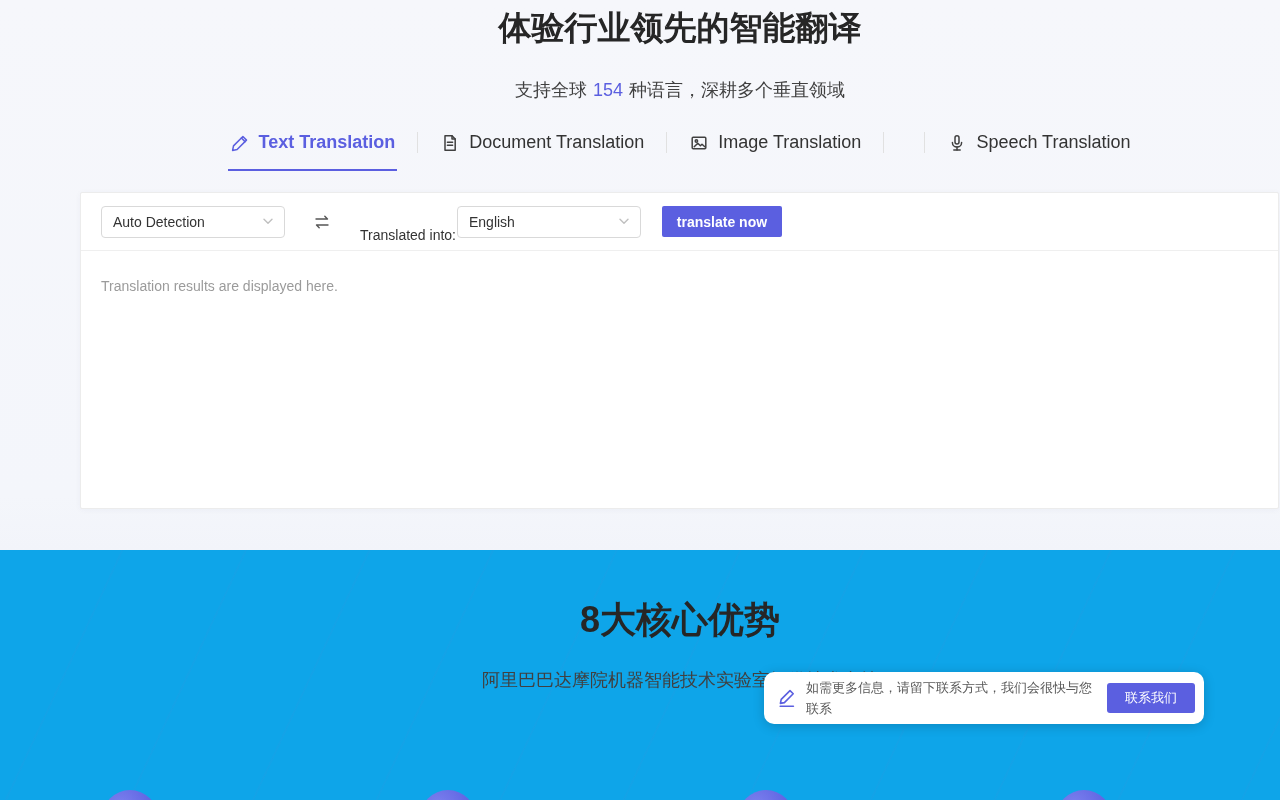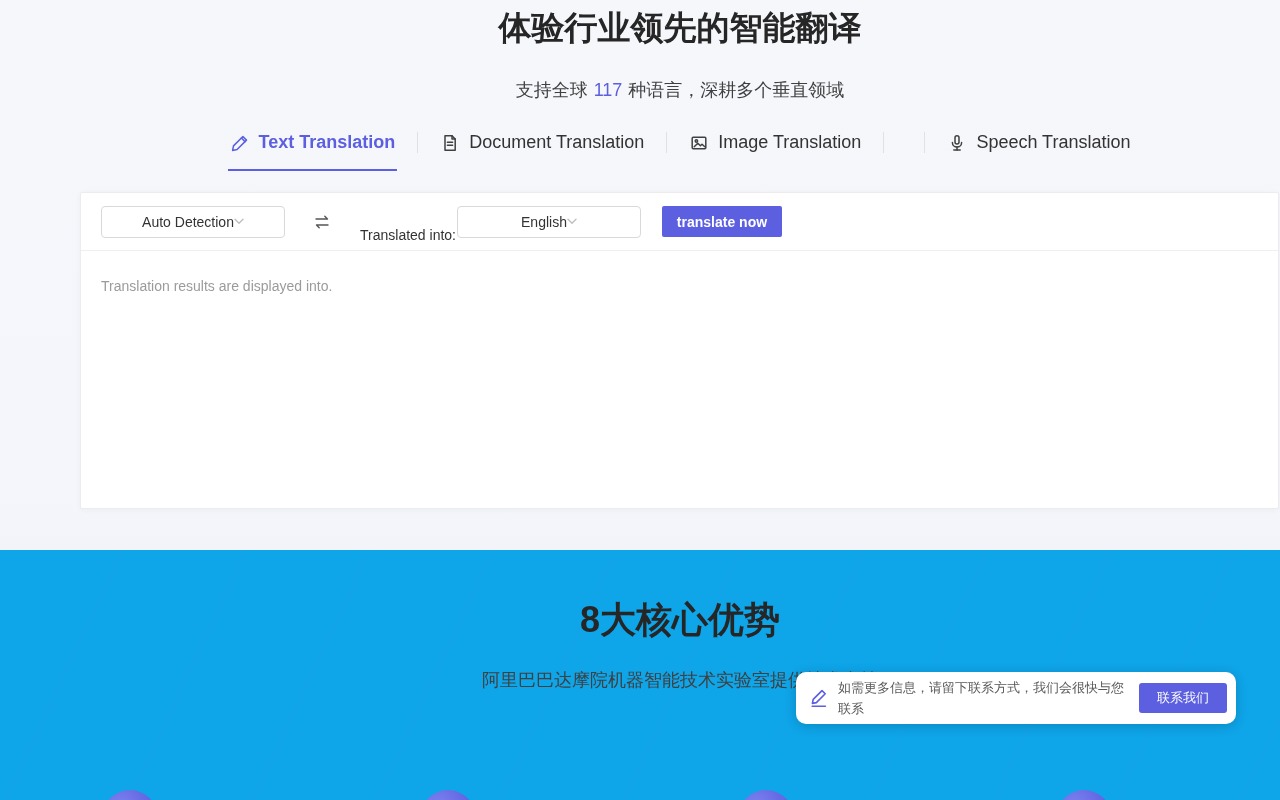--- a/index.html
+++ b/index.html
@@ -46,21 +46,21 @@
     background:#fff; border:1px solid #ececec; border-radius:2px;
     box-shadow:0 1px 6px rgba(30,40,90,0.04);
   }
   .toolbar {
     height:58px; display:flex; align-items:center; padding-left:20px;
     border-bottom:1px solid #efefef;
   }
   .select {
     width:184px; height:32px; background:#fff;
     border:1px solid #d9d9d9; border-radius:4px;
-    display:flex; align-items:center; justify-content:center;
+    display:flex; align-items:center; justify-content:space-between;
     padding:0 11px; font-size:14px; color:#333; cursor:pointer;
   }
   .select .chev { display:inline-flex; width:10px; height:7px; color:#bfbfbf; }
   .select .chev svg { width:10px; height:7px; }
   .swap-btn {
     margin-left:22px; width:30px; height:30px; border:none; background:transparent;
     display:inline-flex; align-items:center; justify-content:center;
     color:#555; cursor:pointer;
   }
   .swap-btn svg { width:18px; height:18px; }
@@ -98,21 +98,21 @@
     position:absolute; top:240px; width:56px; height:56px; border-radius:50%;
     background:radial-gradient(circle at 32% 28%, #7b80ee 0%, #5a5fe0 70%);
   }
   .adv-circle.c1 { left:102px; }
   .adv-circle.c2 { left:420px; }
   .adv-circle.c3 { left:738px; }
   .adv-circle.c4 { left:1056px; }
 
   
   .contact-widget {
-    position:absolute; top:672px; left:796px; width:440px; height:52px;
+    position:absolute; top:672px; left:764px; width:440px; height:52px;
     background:#fff; border-radius:10px;
     box-shadow:0 2px 12px rgba(0,0,0,0.18);
     display:flex; align-items:center; padding:0 9px 0 12px; z-index:20;
   }
   .cw-icon { display:inline-flex; width:22px; height:22px; color:var(--accent); flex:none; }
   .cw-icon svg { width:22px; height:22px; }
   .cw-msg {
     margin-left:8px; width:298px; font-size:13px; line-height:21px; color:#595959;
   }
   .cw-btn {
@@ -120,21 +120,21 @@
     background:var(--accent); color:#fff; font-size:13px; cursor:pointer; font-family:inherit;
   }
 </style>
 </head>
 <body>
 
 <div class="page">
 
   <section class="top">
     <h1 class="hero-title">体验行业领先的智能翻译</h1>
-    <p class="hero-subtitle"><span>支持全球</span><span class="hl">117</span><span>种语言，深耕多个垂直领域</span></p>
+    <p class="hero-subtitle"><span>支持全球</span><span class="hl">154</span><span>种语言，深耕多个垂直领域</span></p>
 
     <nav class="tabs">
       <div class="tab active">
         <span class="ticon">
           <svg viewBox="0 0 20 20" fill="none" stroke="currentColor" stroke-width="1.5" stroke-linecap="round" stroke-linejoin="round">
               <path d="M12.9 3.5l3.6 3.6L7.1 16.5l-4.5.9.9-4.5z"></path>
               <path d="M11.4 5l3.6 3.6"></path>
             </svg>
         </span>
         <span class="tlabel">Text Translation</span>
@@ -198,21 +198,21 @@
           <span class="chev">
             <svg viewBox="0 0 10 7" fill="none" stroke="currentColor" stroke-width="1.4" stroke-linecap="round" stroke-linejoin="round">
                 <path d="M1 1.2l4 4 4-4"></path>
               </svg>
           </span>
         </div>
         <button class="translate-btn">translate now</button>
       </div>
       <div class="editors">
         <div class="editor result">
-          <span class="placeholder light">Translation results are displayed into.</span>
+          <span class="placeholder light">Translation results are displayed here.</span>
         </div>
       </div>
     </div>
   </section>
 
   <section class="advantages">
     <h2 class="adv-title">8大核心优势</h2>
     <p class="adv-subtitle">阿里巴巴达摩院机器智能技术实验室提供技术支持</p>
     <div class="adv-circle c1"></div>
     <div class="adv-circle c2"></div>

